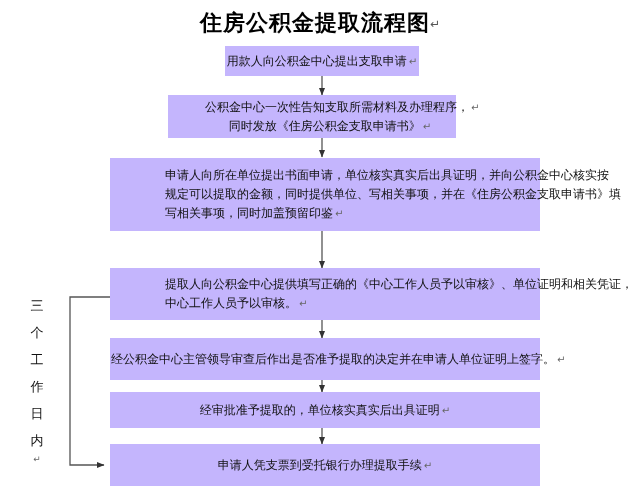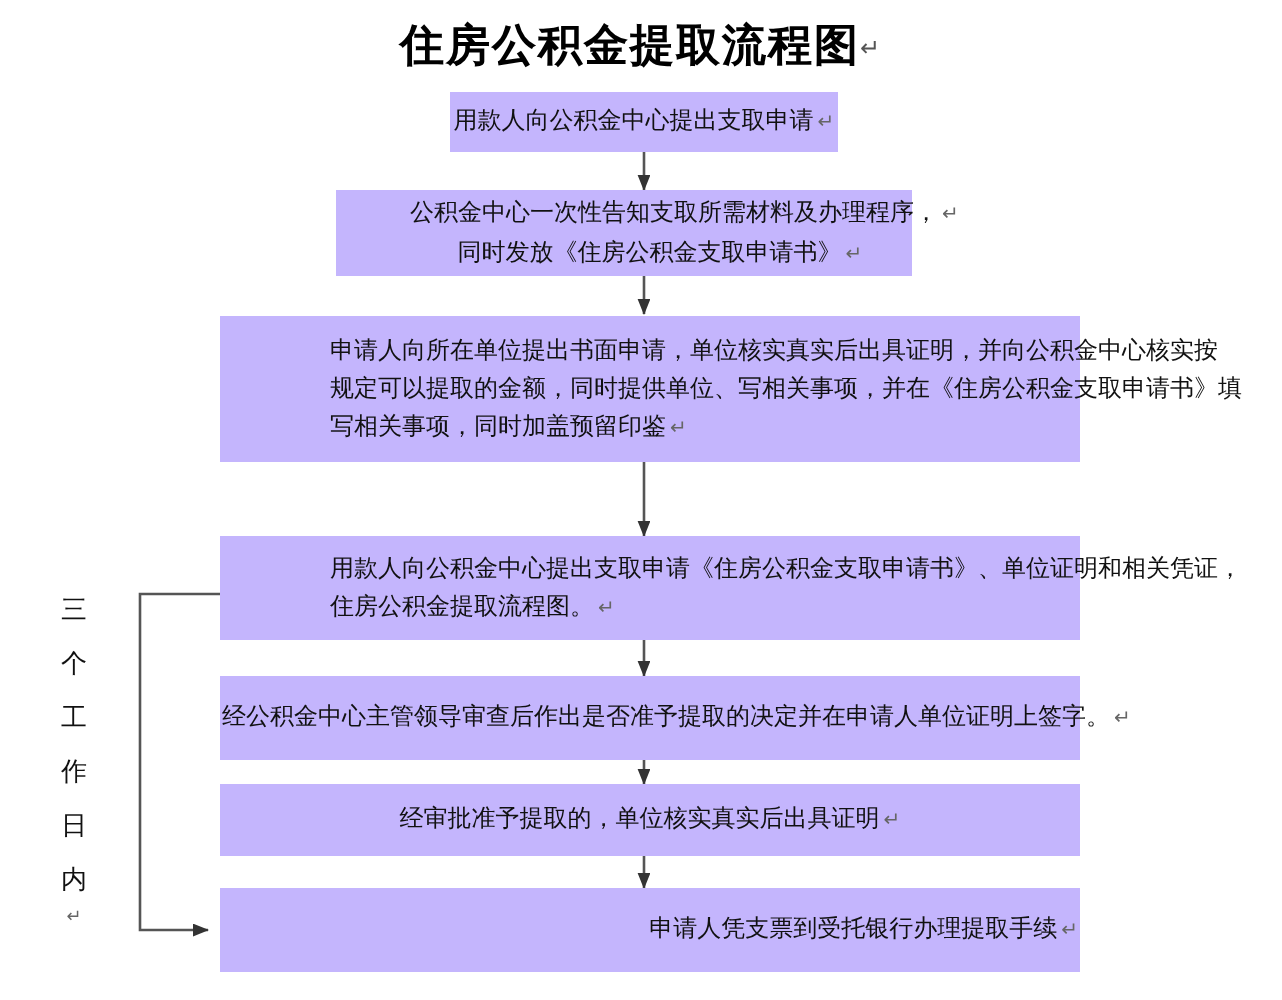--- a/index.html
+++ b/index.html
@@ -140,29 +140,29 @@
     <span class="line"><span>同时发放《住房公积金支取申请书》</span><span class="pm">↵</span></span>
   </div>
 
   <div class="node left" style="left:110px; top:158px; width:430px; height:73px;">
     <span class="line">申请人向所在单位提出书面申请，单位核实真实后出具证明，并向公积金中心核实按</span>
     <span class="line">规定可以提取的金额，同时提供单位、写相关事项，并在《住房公积金支取申请书》填</span>
     <span class="line"><span>写相关事项，同时加盖预留印鉴</span><span class="pm">↵</span></span>
   </div>
 
   <div class="node left" style="left:110px; top:268px; width:430px; height:52px;">
-    <span class="line">用款人向公积金中心提出支取申请《住房公积金支取申请书》、单位证明和相关凭证，</span>
-    <span class="line"><span>住房公积金提取流程图。</span><span class="pm">↵</span></span>
+    <span class="line">提取人向公积金中心提供填写正确的《中心工作人员予以审核》、单位证明和相关凭证，</span>
+    <span class="line"><span>中心工作人员予以审核。</span><span class="pm">↵</span></span>
   </div>
 
   <div class="node center" style="left:110px; top:338px; width:430px; height:42px;">
     <span class="line"><span>经公积金中心主管领导审查后作出是否准予提取的决定并在申请人单位证明上签字。</span><span class="pm">↵</span></span>
   </div>
 
   <div class="node center" style="left:110px; top:392px; width:430px; height:36px;">
     <span class="line"><span>经审批准予提取的，单位核实真实后出具证明</span><span class="pm">↵</span></span>
   </div>
 
-  <div class="node center" style="left:110px; top:444px; width:430px; height:42px;align-items:flex-end;">
+  <div class="node center" style="left:110px; top:444px; width:430px; height:42px;">
     <span class="line"><span>申请人凭支票到受托银行办理提取手续</span><span class="pm">↵</span></span>
   </div>
 
 </div>
 
 </body></html>

